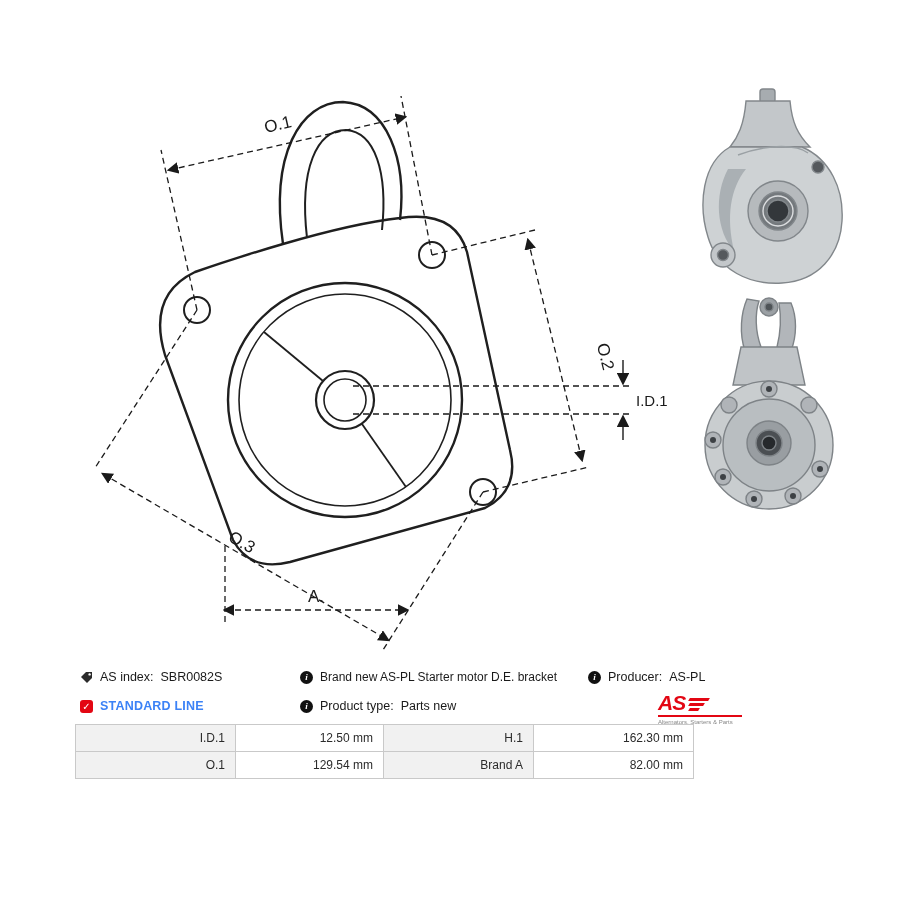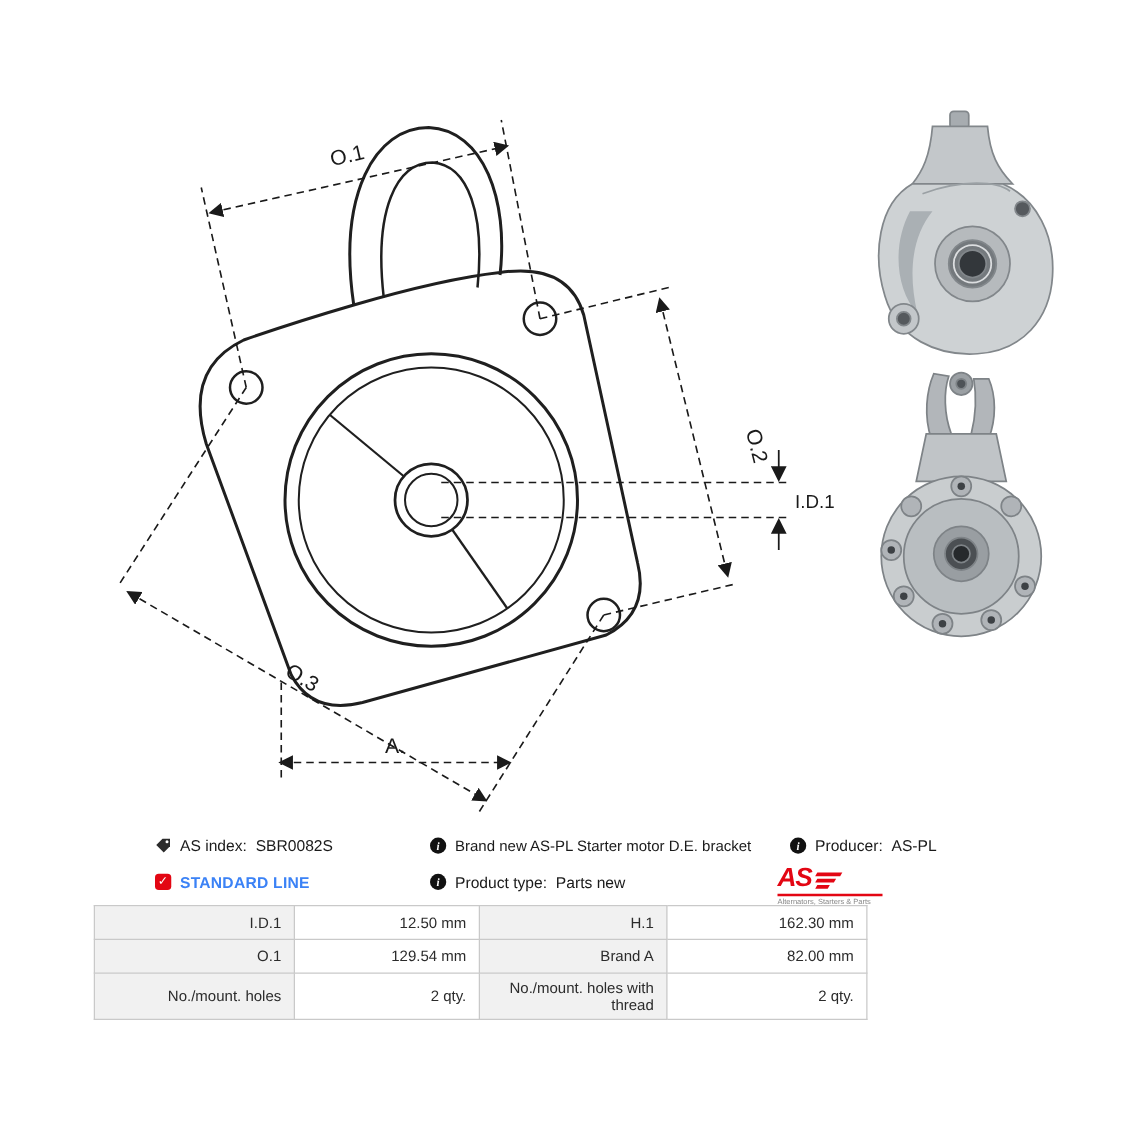--- a/index.html
+++ b/index.html
@@ -3,34 +3,34 @@
 <meta charset="utf-8">
 <style>
   html,body { margin:0; padding:0; background:#ffffff; }
   body { font-family:"Liberation Sans","DejaVu Sans",sans-serif; }
   .page { position:relative; width:900px; height:900px; background:#fff; overflow:hidden; }
 
   .drawing { position:absolute; left:55px; top:60px; }
   .photo1  { position:absolute; left:690px; top:85px; }
   .photo2  { position:absolute; left:683px; top:293px; }
 
-  .info-cell { position:absolute; display:flex; gap:7px;
-               font-size:12.5px; color:#1a1a1a; white-space:nowrap;margin-left:44px; }
+  .info-cell { position:absolute; display:flex; align-items:center; gap:7px;
+               font-size:12.5px; color:#1a1a1a; white-space:nowrap; }
   .b { font-weight:normal; }
   .red { color:#3b82f6; font-weight:bold; letter-spacing:.2px; }
 
   .icon-info { width:13px; height:13px; border-radius:50%; background:#111;
                color:#fff; font:italic bold 9px "Liberation Serif",serif;
                display:inline-flex; align-items:center; justify-content:center; flex:0 0 auto; }
   .icon-check { width:13px; height:13px; border-radius:3px; background:#e30613;
                 color:#fff; font-size:10px; line-height:13px; text-align:center;
                 display:inline-block; flex:0 0 auto; }
   .icon-tag { display:inline-flex; flex:0 0 auto; }
 
-  .logo { position:absolute; left:622px; top:692px; width:84px; }
+  .logo { position:absolute; left:658px; top:692px; width:84px; }
   .logo-top { display:flex; align-items:flex-end; gap:4px; }
   .logo-as { color:#e30613; font-weight:bold; font-style:italic; font-size:21px;
              line-height:1; letter-spacing:-1px; }
   .logo-bars { display:flex; flex-direction:column; gap:2px; padding-bottom:2px; }
   .logo-bars div { height:3px; background:#e30613; transform:skewX(-30deg); }
   .logo-bars div:nth-child(1){ width:20px; }
   .logo-bars div:nth-child(2){ width:15px; }
   .logo-bars div:nth-child(3){ width:10px; }
   .logo-rule { height:2px; background:#e30613; margin-top:2px; }
   .logo-sub { font-size:6px; color:#888; margin-top:2px; white-space:nowrap; }
@@ -213,22 +213,16 @@
         <td class="v">12.50 mm</td>
         <td class="k">H.1</td>
         <td class="v">162.30 mm</td>
       </tr>
       <tr>
         <td class="k">O.1</td>
         <td class="v">129.54 mm</td>
         <td class="k">Brand A</td>
         <td class="v">82.00 mm</td>
       </tr>
-      <tr>
-        <td class="k">No./mount. holes</td>
-        <td class="v">2 qty.</td>
-        <td class="k">No./mount. holes with thread</td>
-        <td class="v">2 qty.</td>
-      </tr>
     </tbody>
   </table>
 
 </div>
 
 </body></html>

